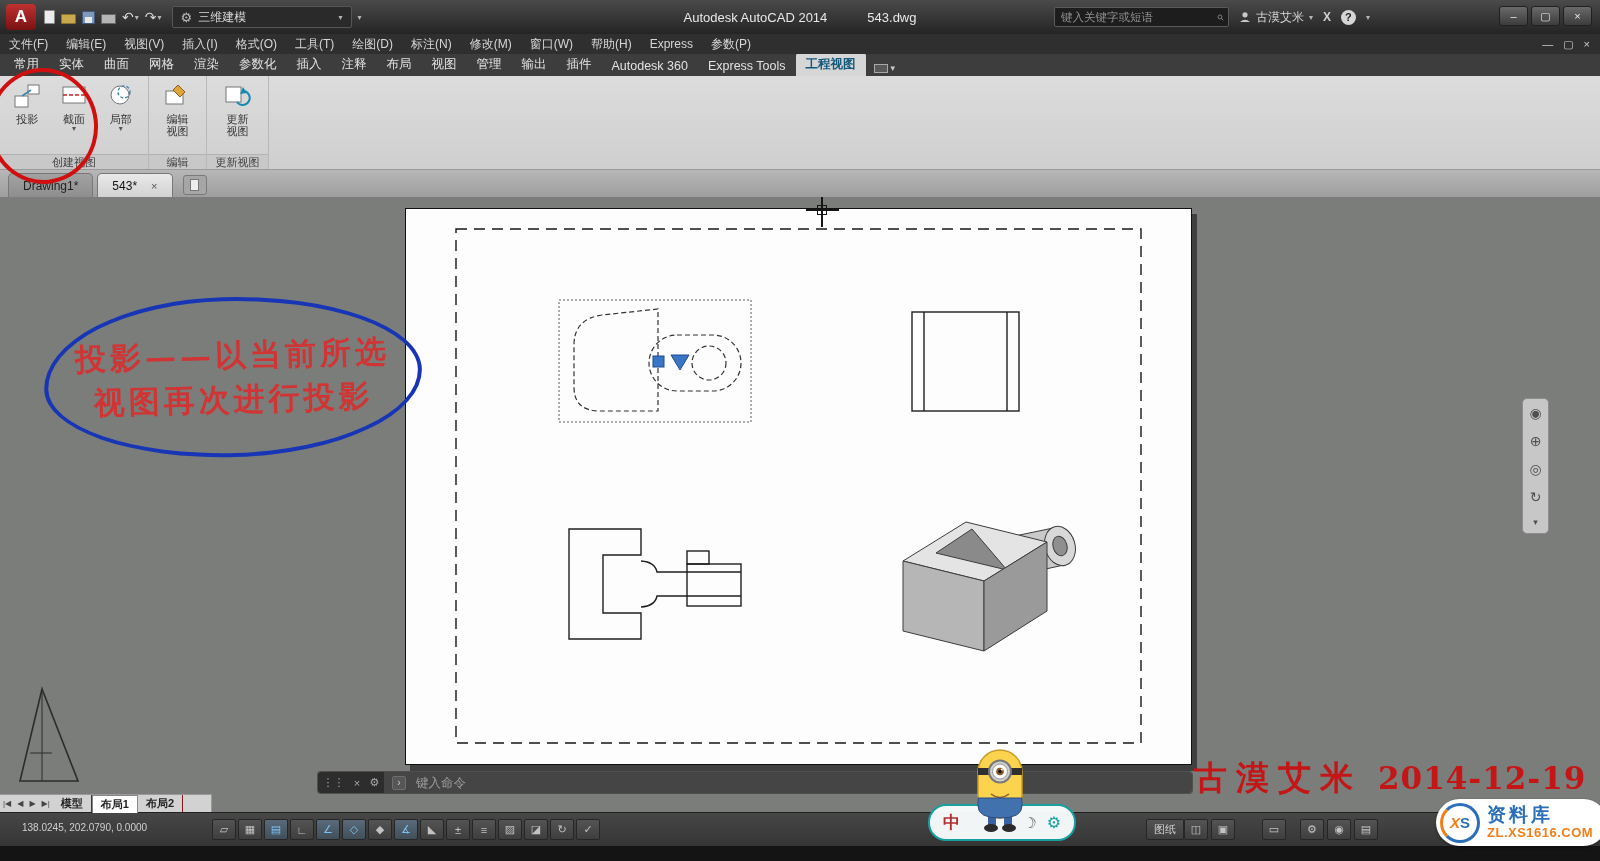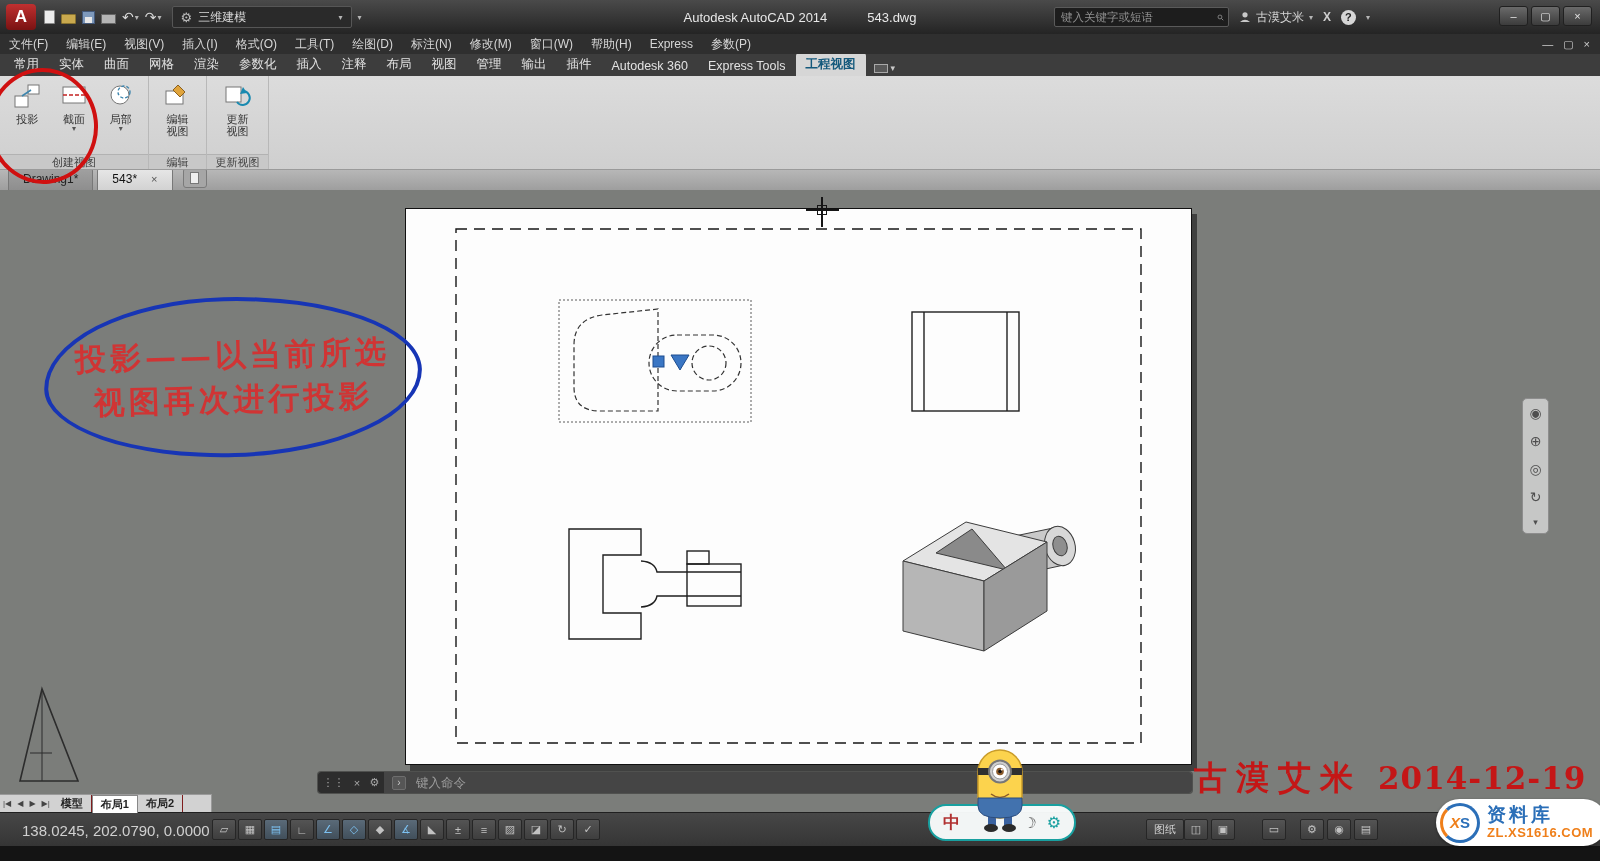--- a/index.html
+++ b/index.html
@@ -47,21 +47,21 @@
   .ribbon{position:absolute;left:0;top:76px;width:100%;height:94px;background:linear-gradient(#dcdcdc,#cfcfcf);border-bottom:1px solid #9a9a9a;z-index:37;display:flex;}
   .panel{height:100%;border-right:1px solid #b8b8b8;position:relative;}
   .panel-label{position:absolute;left:0;bottom:0;width:100%;height:15px;background:#c8c8c8;border-top:1px solid #b2b2b2;color:#3f3f3f;font-size:11px;text-align:center;line-height:14px;}
   .pbtns{display:flex;justify-content:space-around;padding:5px 4px 0 4px;}
   .rbtn{display:flex;flex-direction:column;align-items:center;width:44px;}
   .rbtn .lbl{font-size:11px;color:#333;line-height:12px;text-align:center;margin-top:2px;width:26px;}
   .rbtn .lbl.one{width:auto;}
   .rbtn .car{font-size:8px;color:#555;line-height:8px;}
 
   
-  .filetabs{position:absolute;left:0;top:170px;width:100%;height:20px;background:linear-gradient(#b7b7b7,#9e9e9e);display:flex;align-items:flex-end;padding-left:8px;z-index:36;}
+  .filetabs{position:absolute;left:0;top:170px;width:100%;height:27px;background:linear-gradient(#b7b7b7,#9e9e9e);display:flex;align-items:flex-end;padding-left:8px;z-index:36;}
   .ftab{height:24px;display:flex;align-items:center;padding:0 14px;font-size:12px;border:1px solid #787878;border-bottom:0;border-radius:5px 5px 0 0;margin-right:4px;}
   .ftab.inactive{background:linear-gradient(#a2a2a2,#8e8e8e);color:#222;}
   .ftab.active{background:linear-gradient(#e9e9e9,#d2d2d2);color:#111;gap:14px;}
   .ftab .x{color:#555;font-size:11px;}
   .newdwg{width:24px;height:20px;background:#a6a6a6;border:1px solid #7a7a7a;border-radius:3px;margin-left:6px;margin-bottom:2px;display:flex;align-items:center;justify-content:center;}
   .newdwg span{display:block;width:9px;height:12px;background:#eee;border:1px solid #777;}
 
   
   .canvas{position:absolute;left:0;top:197px;width:1600px;height:615px;background:#7b7d7a;overflow:hidden;}
   .paper{position:absolute;left:405px;top:11px;width:787px;height:557px;background:#fdfdfd;border:1px solid #111;box-shadow:5px 6px 0 rgba(15,15,15,0.55);}
@@ -86,21 +86,21 @@
   .ucs{position:absolute;left:12px;top:486px;}
 
   
   .layoutbar{position:absolute;left:0;top:794px;width:212px;height:18px;background:#d2d2d2;border-top:1px solid #9a9a9a;border-right:1px solid #9a9a9a;display:flex;align-items:center;z-index:35;font-size:11px;color:#222;}
   .lnav{color:#444;font-size:8px;padding:0 3px;}
   .ltab{padding:1px 8px;border-right:1px solid #7f1d1d;font-weight:bold;}
   .ltab.active{background:#fff;font-weight:bold;border:1px solid #888;border-bottom:0;}
 
   
   .statusbar{position:absolute;left:0;top:812px;width:100%;height:34px;background:linear-gradient(#474747,#353535);border-top:1px solid #202020;z-index:34;}
-  .coords{position:absolute;left:22px;top:9px;color:#d0d0d0;font-size:15px;}
+  .coords{position:absolute;left:22px;top:9px;color:#d0d0d0;font-size:10px;}
   .toggles{position:absolute;left:212px;top:6px;display:flex;}
   .tg{width:24px;height:21px;background:linear-gradient(#545454,#3e3e3e);border:1px solid #262626;border-radius:2px;color:#c2c2c2;font-size:11px;display:flex;align-items:center;justify-content:center;margin-right:2px;}
   .tg.on{color:#7cc0f0;background:linear-gradient(#5a6a78,#414f5b);}
   .paperbtn{position:absolute;left:1146px;top:6px;height:21px;padding:0 7px;background:linear-gradient(#545454,#3e3e3e);border:1px solid #262626;border-radius:2px;color:#d2d2d2;font-size:11px;display:flex;align-items:center;}
   .tray{position:absolute;top:6px;display:flex;gap:3px;}
   .tray .tg{margin:0;}
   .bottomframe{position:absolute;left:0;top:846px;width:100%;height:15px;background:#141414;}
 
   
   .red-circle{position:absolute;left:-12px;top:68px;width:110px;height:116px;border:4px solid #d01010;border-radius:50%;transform:rotate(-6deg);z-index:95;}

